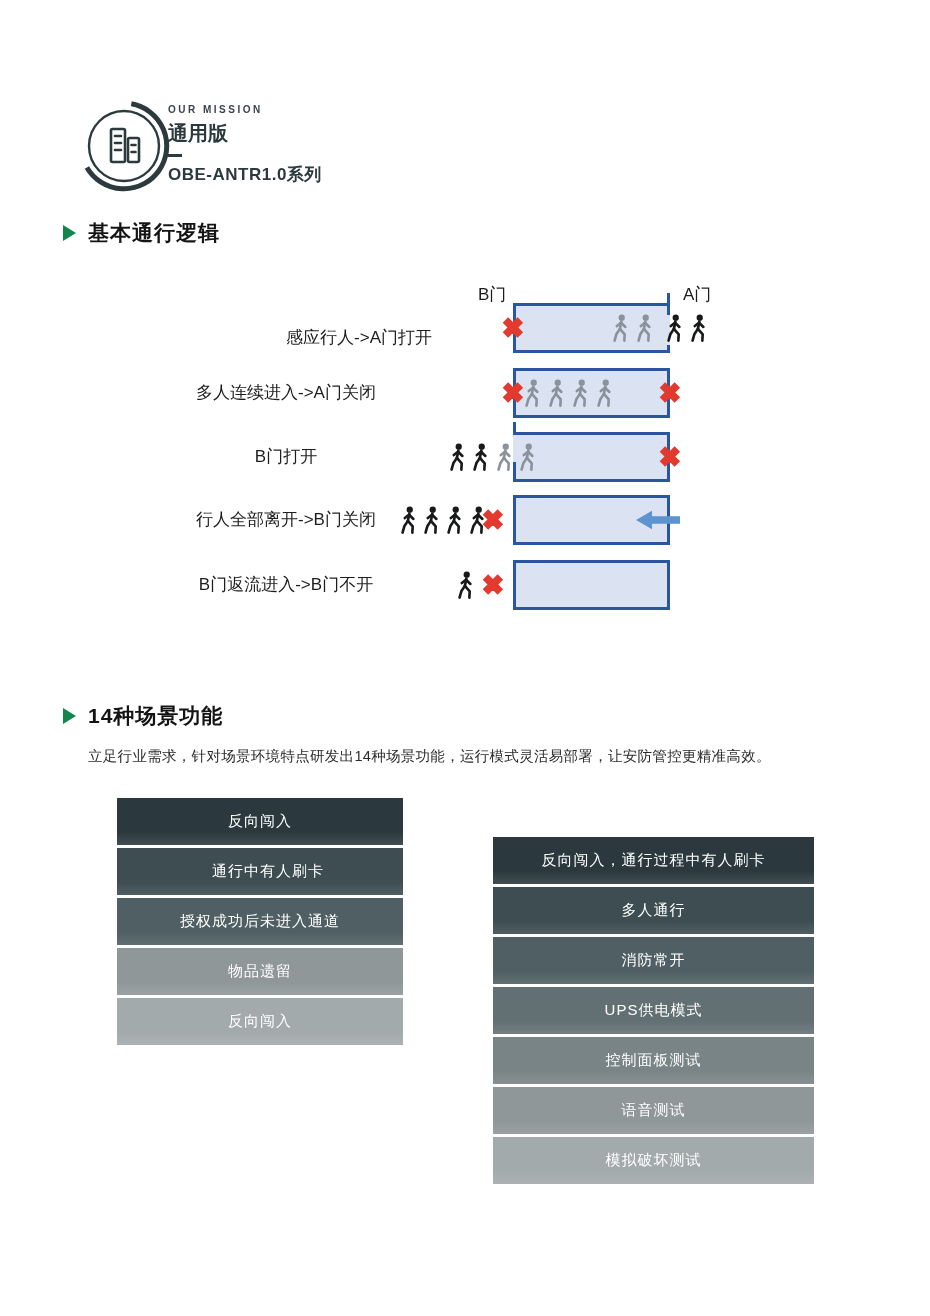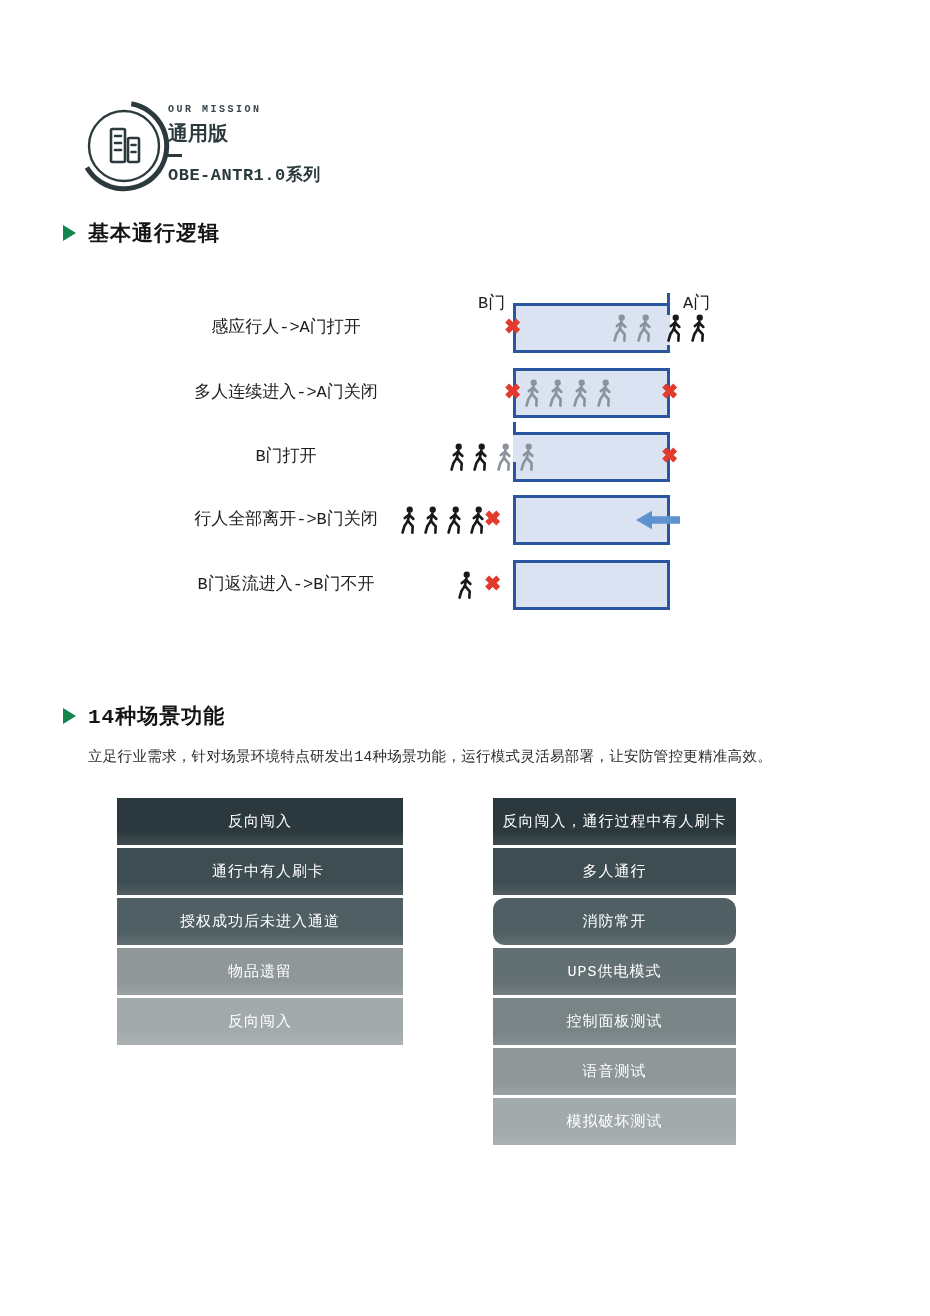--- a/index.html
+++ b/index.html
@@ -1,34 +1,34 @@
 <!DOCTYPE html>
 <html><head>
 <meta charset="utf-8">
 <style>
   html,body{margin:0;padding:0;background:#fff;}
   #page{
     position:relative;width:930px;height:1316px;background:#ffffff;overflow:hidden;
-    font-family:Liberation Mono, monospace;
+    font-family:Liberation Sans, sans-serif;
   }
   
   #logo{position:absolute;left:80px;top:98px;width:360px;height:96px;}
   #logo svg{position:absolute;left:0;top:0;}
   .logo-text{position:absolute;left:88px;top:6px;color:#2c3a3e;}
   .logo-tagline{font-size:10px;font-weight:bold;letter-spacing:2.5px;color:#39454a;}
   .logo-title{font-size:20px;font-weight:bold;margin-top:5px;}
   .logo-divider{width:14px;height:3px;background:#2c3a3e;margin:7px 0 6px 0;}
   .logo-series{font-size:17px;font-weight:bold;letter-spacing:.5px;}
   
   .sec-header{position:absolute;left:63px;display:flex;align-items:center;}
   .tri-bullet{width:0;height:0;border-left:13px solid #12864d;border-top:8px solid transparent;
     border-bottom:8px solid transparent;margin-right:12px;}
   .sec-title{font-size:21px;font-weight:bold;color:#141414;letter-spacing:1px;}
   
-  .door-label{position:absolute;font-size:17px;color:#1d1d1d;font-weight:500;margin-top:8px;}
+  .door-label{position:absolute;font-size:17px;color:#1d1d1d;font-weight:500;}
   .row-label{position:absolute;left:140px;width:292px;text-align:center;font-size:17px;color:#1d1d1d;}
   .channel{position:absolute;background:#dbe2f1;}
   .cseg{position:absolute;background:#2a55a0;}
   .person{position:absolute;width:21px;height:32px;}
   .cross{position:absolute;font-size:26px;font-weight:bold;color:#e23a2e;line-height:1;
     transform:translate(-50%,-50%);-webkit-text-stroke:1.2px #e23a2e;}
   .larrow{position:absolute;width:46px;height:22px;}
   
   .scene-desc{position:absolute;left:88px;top:747px;font-size:14.5px;color:#2b2b2b;letter-spacing:.3px;}
   .scene-col{position:absolute;top:798px;}
@@ -64,21 +64,21 @@
   </div>
 
   <div class="sec-header" style="top:219px;">
     <span class="tri-bullet"></span>
     <span class="sec-title">基本通行逻辑</span>
   </div>
 
   <div id="diagram">
     <div class="door-label" style="left:478px;top:283px;">B门</div>
     <div class="door-label" style="left:683px;top:283px;">A门</div>
-  <div class="row-label" style="top: 303px; line-height: 50px;">感应行人-&gt;A门打开</div>
+  <div class="row-label" style="top: 313px; line-height: 50px; text-align: right;">感应行人-&gt;A门打开</div>
       <div class="channel" style="left: 513px; top: 303px; width: 157px; height: 50px;">
         <div class="cseg" style="left: 0px; top: 0px; width: 157px; height: 3px;"></div>
         <div class="cseg" style="left: 0px; top: 47px; width: 157px; height: 3px;"></div>
         <div class="cseg" style="left: 0px; top: 0px; width: 3px; height: 50px;"></div>
         <div class="cseg" style="left: 154px; top: 0px; width: 3px; height: 12px;"></div>
         <div class="cseg" style="left: 154px; top: 42px; width: 3px; height: 8px;"></div>
         <div class="cseg" style="left: 154px; top: -10px; width: 3px; height: 10px;"></div>
       </div>
       <div class="person" style="left: 610px; top: 312px;"><svg viewBox="0 0 24 32" width="21" height="32">
     <circle cx="13.4" cy="4.2" r="3.6" fill="#8a939c"></circle>
@@ -296,23 +296,23 @@
   </div>
   <div class="scene-desc">立足行业需求，针对场景环境特点研发出14种场景功能，运行模式灵活易部署，让安防管控更精准高效。</div>
 
   <div class="scene-col" style="left:117px;width:286px;" id="scene-left">
       <div class="scene-item" style="background-color: rgb(43, 57, 62);">反向闯入</div>
       <div class="scene-item" style="background-color: rgb(61, 77, 81); padding-left: 16px;">通行中有人刷卡</div>
       <div class="scene-item" style="background-color: rgb(79, 95, 99);">授权成功后未进入通道</div>
       <div class="scene-item" style="background-color: rgb(143, 151, 153);">物品遗留</div>
       <div class="scene-item" style="background-color: rgb(163, 170, 172);">反向闯入</div>
     </div>
-  <div class="scene-col" style="left:493px;width:243px;" id="scene-right">
+  <div class="scene-col" style="left:493px;width:321px;margin-top:39px;" id="scene-right">
       <div class="scene-item" style="background-color: rgb(43, 57, 62);">反向闯入，通行过程中有人刷卡</div>
       <div class="scene-item" style="background-color: rgb(61, 77, 81);">多人通行</div>
-      <div class="scene-item" style="background-color: rgb(79, 95, 99); border-radius: 12px;">消防常开</div>
+      <div class="scene-item" style="background-color: rgb(79, 95, 99);">消防常开</div>
       <div class="scene-item" style="background-color: rgb(99, 112, 115);">UPS供电模式</div>
       <div class="scene-item" style="background-color: rgb(121, 132, 134);">控制面板测试</div>
       <div class="scene-item" style="background-color: rgb(143, 151, 153);">语音测试</div>
       <div class="scene-item" style="background-color: rgb(163, 170, 172);">模拟破坏测试</div>
     </div>
 
 </div>
 
 </body></html>

